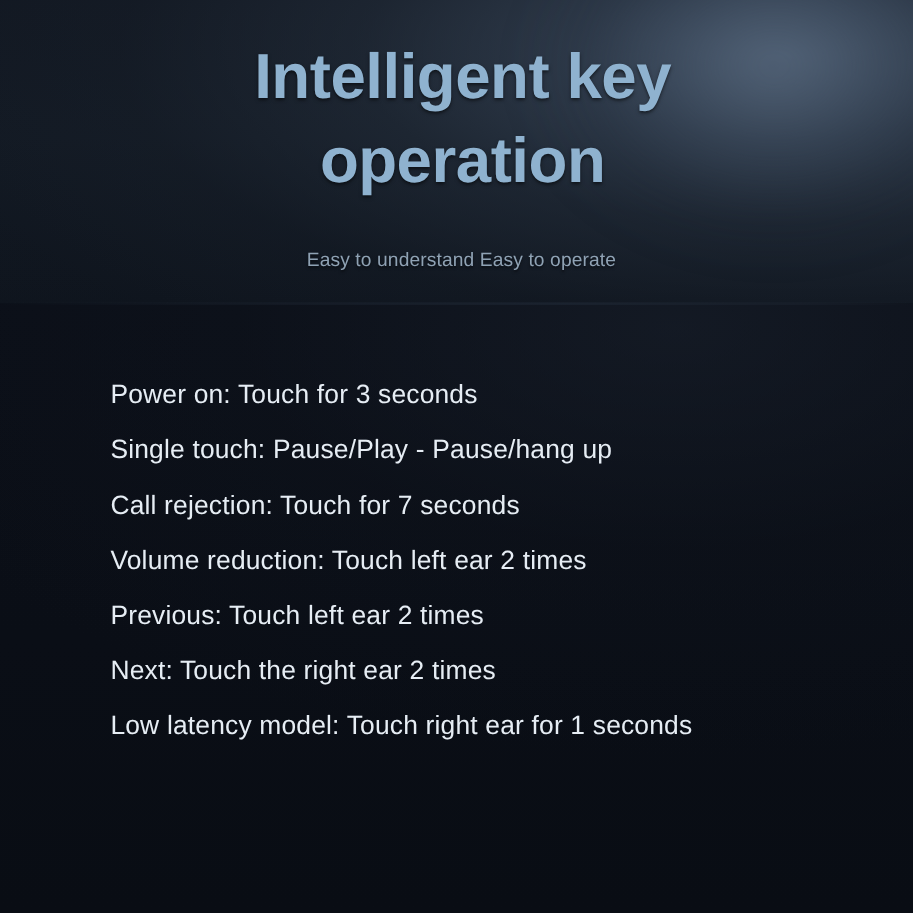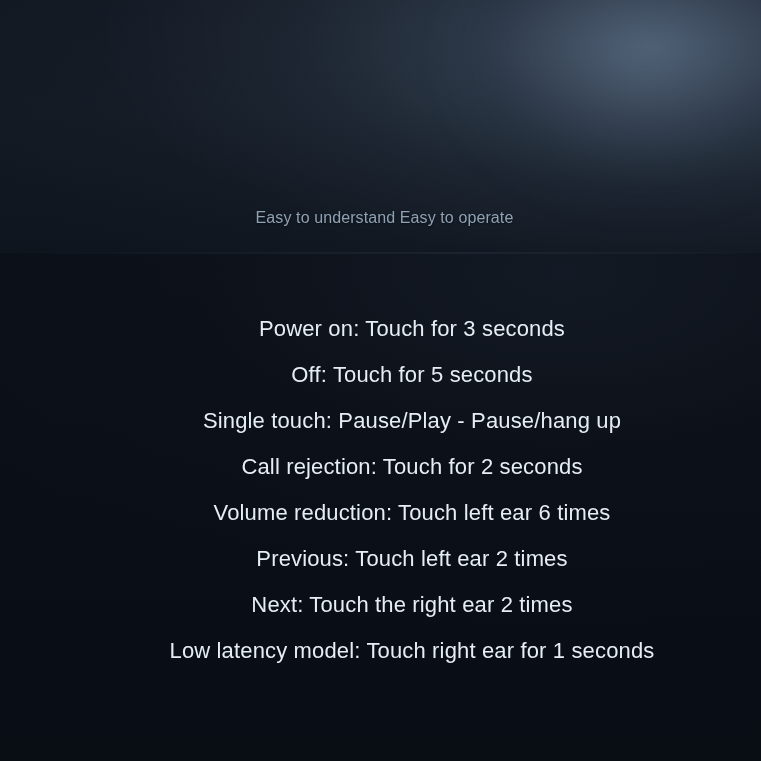--- a/index.html
+++ b/index.html
@@ -133,21 +133,20 @@
   }
 
   .list {
     position: absolute;
     left: 92px;
     top: 306px;
     margin: 0;
     padding: 0;
     list-style: none;
     width: 640px;
-    text-align: center;
   }
 
   .list-item {
     font-size: 22px;
     line-height: 46px;
     color: #e6edf4;
     letter-spacing: 0.15px;
     white-space: nowrap;
   }
 </style>
@@ -157,28 +156,30 @@
 <div id="poster">
 
   <div class="bg-base"></div>
   <div class="bg-banner"></div>
   <div class="bg-bloom"></div>
   <div class="bg-lower"></div>
   <div class="bg-seam"></div>
 
   <div class="content">
 
+    <div class="title-block">
+      <h1 class="title"><span>Intelligent key</span><br><span>operation</span></h1>
+    </div>
 
     <div class="subtitle">Easy to understand Easy to operate</div>
 
     <ul class="list">
       <li class="list-item">Power on: Touch for 3 seconds</li>
-      <li class="list-item">Off: Touch for 5 seconds</li>
       <li class="list-item">Single touch: Pause/Play - Pause/hang up</li>
-      <li class="list-item">Call rejection: Touch for 2 seconds</li>
-      <li class="list-item">Volume reduction: Touch left ear 6 times</li>
+      <li class="list-item">Call rejection: Touch for 7 seconds</li>
+      <li class="list-item">Volume reduction: Touch left ear 2 times</li>
       <li class="list-item">Previous: Touch left ear 2 times</li>
       <li class="list-item">Next: Touch the right ear 2 times</li>
       <li class="list-item">Low latency model: Touch right ear for 1 seconds</li>
     </ul>
 
   </div>
 </div>
 
 </body></html>

